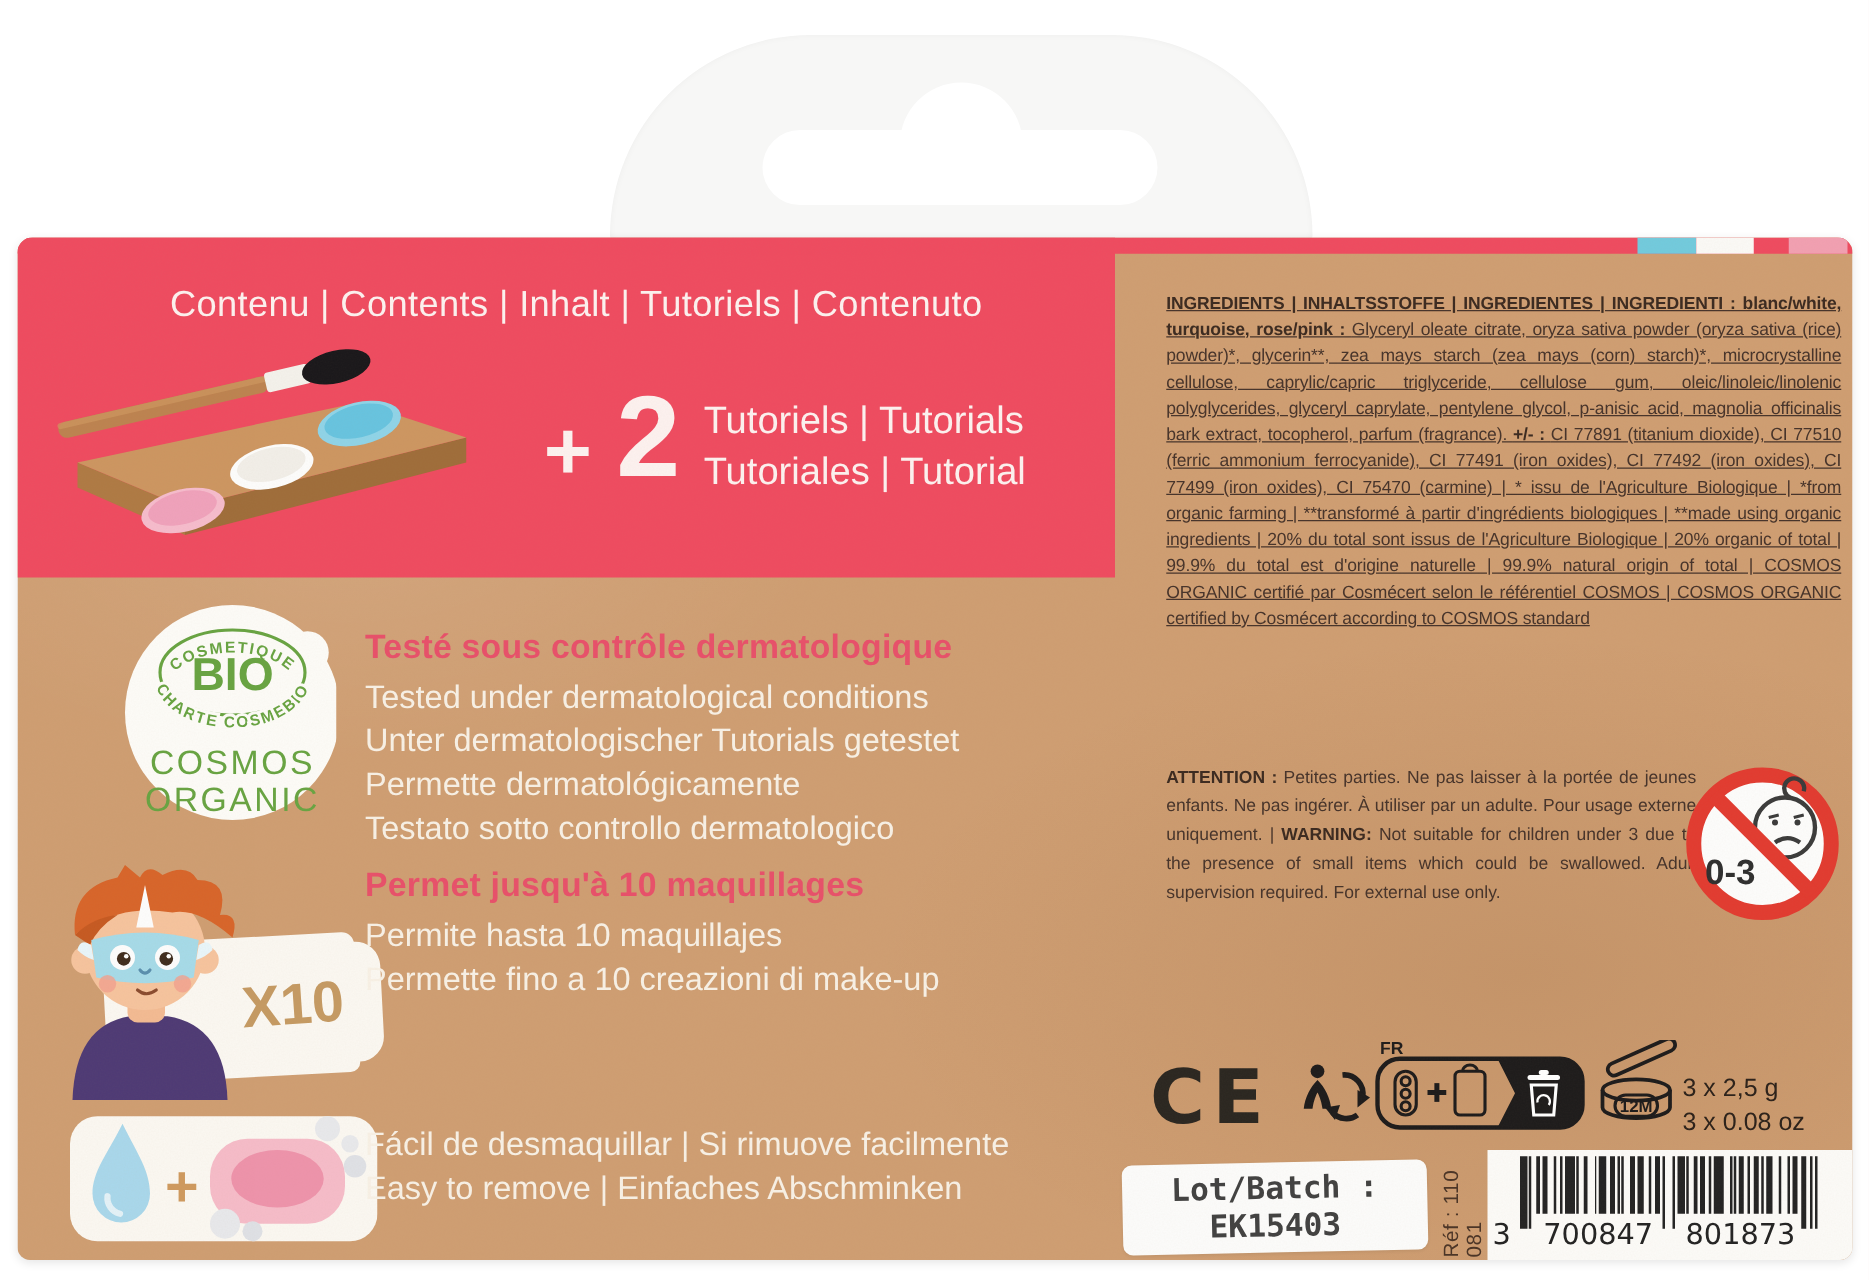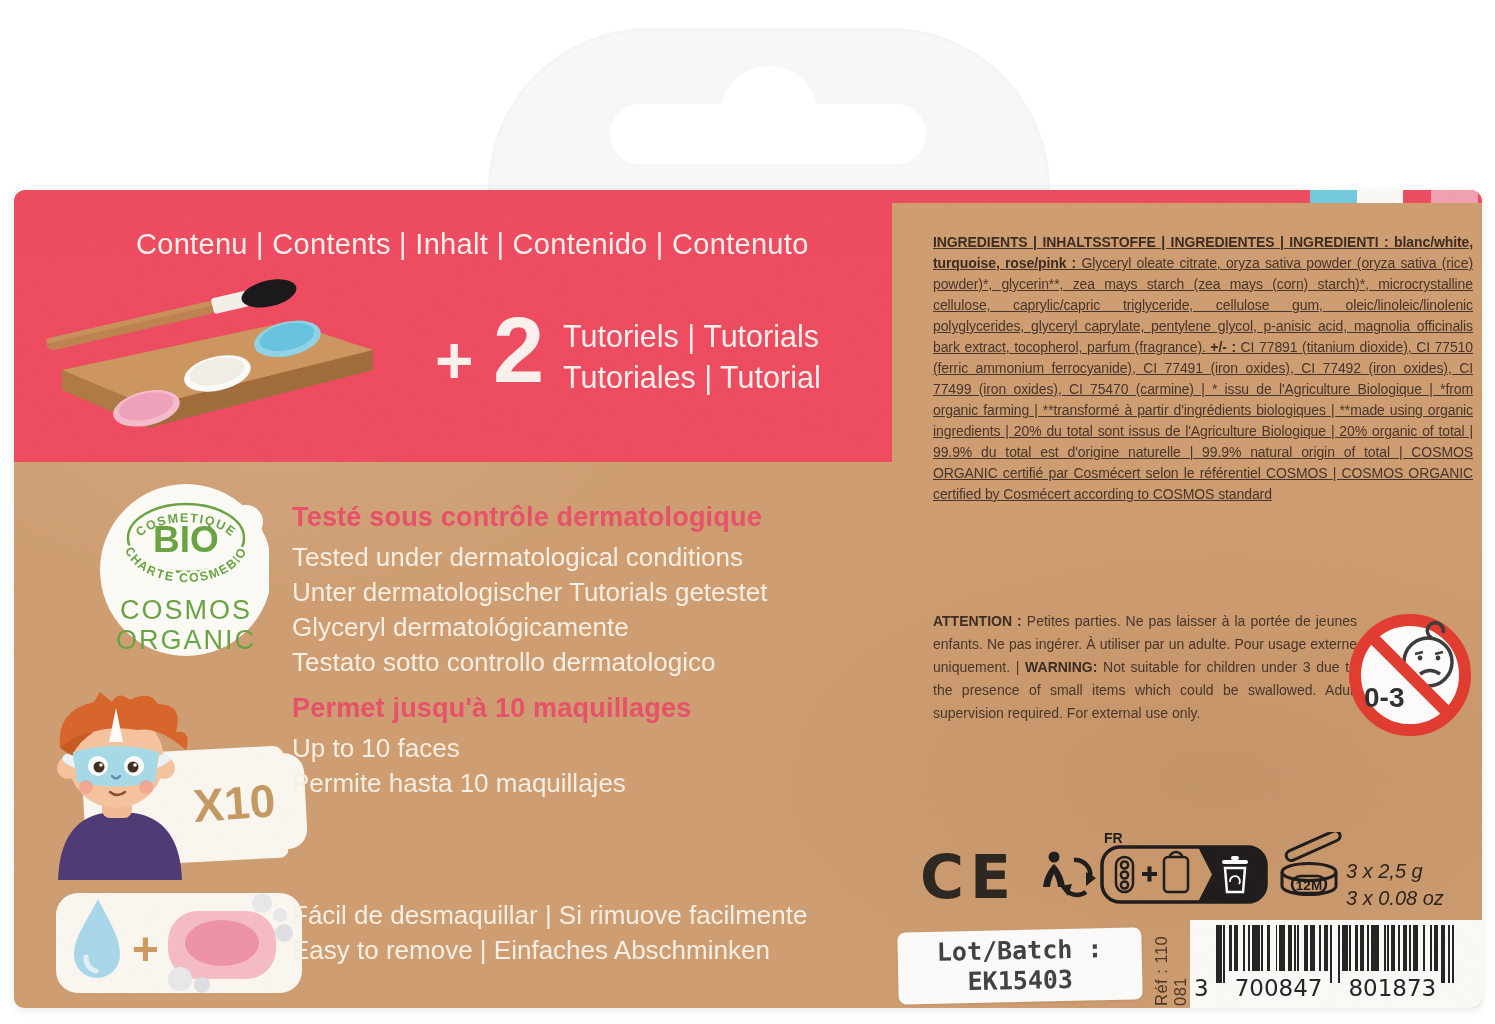--- a/index.html
+++ b/index.html
@@ -58,21 +58,21 @@
   .attention{position:absolute;left:919px;top:420px;width:424px;
     font-size:14px;line-height:23px;text-align:justify;color:var(--ink-brown,#46332a);}
   .age-badge{position:absolute;left:1332px;top:420px;width:134px;height:134px;}
 
   
   .ce-mark{position:absolute;left:906px;top:656px;width:110px;height:60px;}
   .ce-mark text{font-family:"DejaVu Sans",sans-serif;font-weight:bold;}
   .triman{position:absolute;left:1024px;top:660px;width:60px;height:54px;}
   .sortbox{position:absolute;left:1086px;top:640px;width:172px;height:76px;}
   .jar{position:absolute;left:1256px;top:642px;width:84px;height:72px;}
-  .weights{position:absolute;left:1332px;top:668px;font-size:20px;line-height:27px;color:#2b211a;font-style:italic;}
+  .weights{position:absolute;left:1332px;top:668px;font-size:20px;line-height:27px;color:#2b211a;}
 
   
   .lot-sticker{position:absolute;left:884px;top:740px;width:244px;height:72px;background:#fcfcfb;border-radius:8px;
     transform:rotate(-1.2deg);display:flex;flex-direction:column;align-items:center;justify-content:center;
     font-family:"DejaVu Sans Mono",monospace;font-weight:bold;font-size:25px;line-height:30px;color:#414141;
     box-shadow:0 1px 3px rgba(0,0,0,.08);}
   .ref-vertical{position:absolute;left:1138px;top:732px;height:84px;writing-mode:vertical-rl;transform:rotate(180deg);
     font-size:16.5px;color:#4a3426;letter-spacing:.5px;}
   .barcode{position:absolute;left:1176px;top:730px;width:292px;height:88px;background:#fcfbf8;border-radius:0 0 8px 0;}
   .bars{position:absolute;left:26px;top:5px;width:244px;height:60px;}
@@ -94,21 +94,21 @@
 
   <div class="box">
 
     <div class="top-strip">
       <span class="seg seg-turquoise"></span>
       <span class="seg seg-white"></span>
       <span class="seg seg-lightpink"></span>
     </div>
 
     <div class="pink-panel">
-      <div class="contents-line">Contenu | Contents | Inhalt | Contenido | Contenuto</div>
+      <div class="contents-line">Contenu | Contents | Inhalt | Tutoriels | Contenuto</div>
 
       <svg class="palette-illo" viewBox="0 0 420 190">
         <g transform="rotate(-13 120 52)">
           <rect x="10" y="46" width="172" height="13" rx="6.5" fill="#bd8350"></rect>
           <rect x="10" y="46" width="172" height="5" rx="2.5" fill="#cf975f" opacity=".7"></rect>
           <rect x="180" y="44" width="36" height="16" rx="3" fill="#f4f2ec"></rect>
           <ellipse cx="238" cy="52" rx="28" ry="13" fill="#19171a"></ellipse>
         </g>
         <path d="M28,102 L114,138 L114,160 L28,122 Z" fill="#af7a44"></path>
         <path d="M114,138 L339,82 L339,102 L114,160 Z" fill="#9f6d3a"></path>
@@ -197,28 +197,28 @@
         <circle cx="228" cy="48" r="9" fill="#dfe1e6"></circle>
         <circle cx="124" cy="94" r="12" fill="#e8e9ec"></circle>
         <circle cx="146" cy="100" r="8" fill="#dfe1e6"></circle>
       </g>
     </svg>
 
     <section class="txt sec-derm">
       <h3>Testé sous contrôle dermatologique</h3>
       <p>Tested under dermatological conditions</p>
       <p>Unter dermatologischer Tutorials getestet</p>
-      <p>Glyceryl dermatológicamente</p>
+      <p>Permette dermatológicamente</p>
       <p>Testato sotto controllo dermatologico</p>
     </section>
 
     <section class="txt sec-faces">
       <h3>Permet jusqu'à 10 maquillages</h3>
-      <p>Up to 10 faces</p>
       <p>Permite hasta 10 maquillajes</p>
+      <p>Permette fino a 10 creazioni di make-up</p>
     </section>
 
     <section class="txt sec-removal">
       <p>Fácil de desmaquillar | Si rimuove facilmente</p>
       <p>Easy to remove | Einfaches Abschminken</p>
     </section>
 
     <div class="ingredients"><span class="b">INGREDIENTS | INHALTSSTOFFE | INGREDIENTES | INGREDIENTI : blanc/white, turquoise, rose/pink : </span><span>Glyceryl oleate citrate, oryza sativa powder (oryza sativa (rice) powder)*, glycerin**, zea mays starch (zea mays (corn) starch)*, microcrystalline cellulose, caprylic/capric triglyceride, cellulose gum, oleic/linoleic/linolenic polyglycerides, glyceryl caprylate, pentylene glycol, p-anisic acid, magnolia officinalis bark extract, tocopherol, parfum (fragrance). </span><span class="b">+/- : </span><span>CI 77891 (titanium dioxide), CI 77510 (ferric ammonium ferrocyanide), CI 77491 (iron oxides), CI 77492 (iron oxides), CI 77499 (iron oxides), CI 75470 (carmine) | * issu de l'Agriculture Biologique | *from organic farming | **transformé à partir d'ingrédients biologiques | **made using organic ingredients | 20% du total sont issus de l'Agriculture Biologique | 20% organic of total | 99.9% du total est d'origine naturelle | 99.9% natural origin of total | COSMOS ORGANIC certifié par Cosmécert selon le référentiel COSMOS | COSMOS ORGANIC certified by Cosmécert according to COSMOS standard</span></div>
 
     <div class="attention"><span class="b">ATTENTION : </span><span>Petites parties. Ne pas laisser à la portée de jeunes enfants. Ne pas ingérer. À utiliser par un adulte. Pour usage externe uniquement. | </span><span class="b">WARNING: </span><span>Not suitable for children under 3 due to the presence of small items which could be swallowed. Adult supervision required. For external use only.</span></div>

